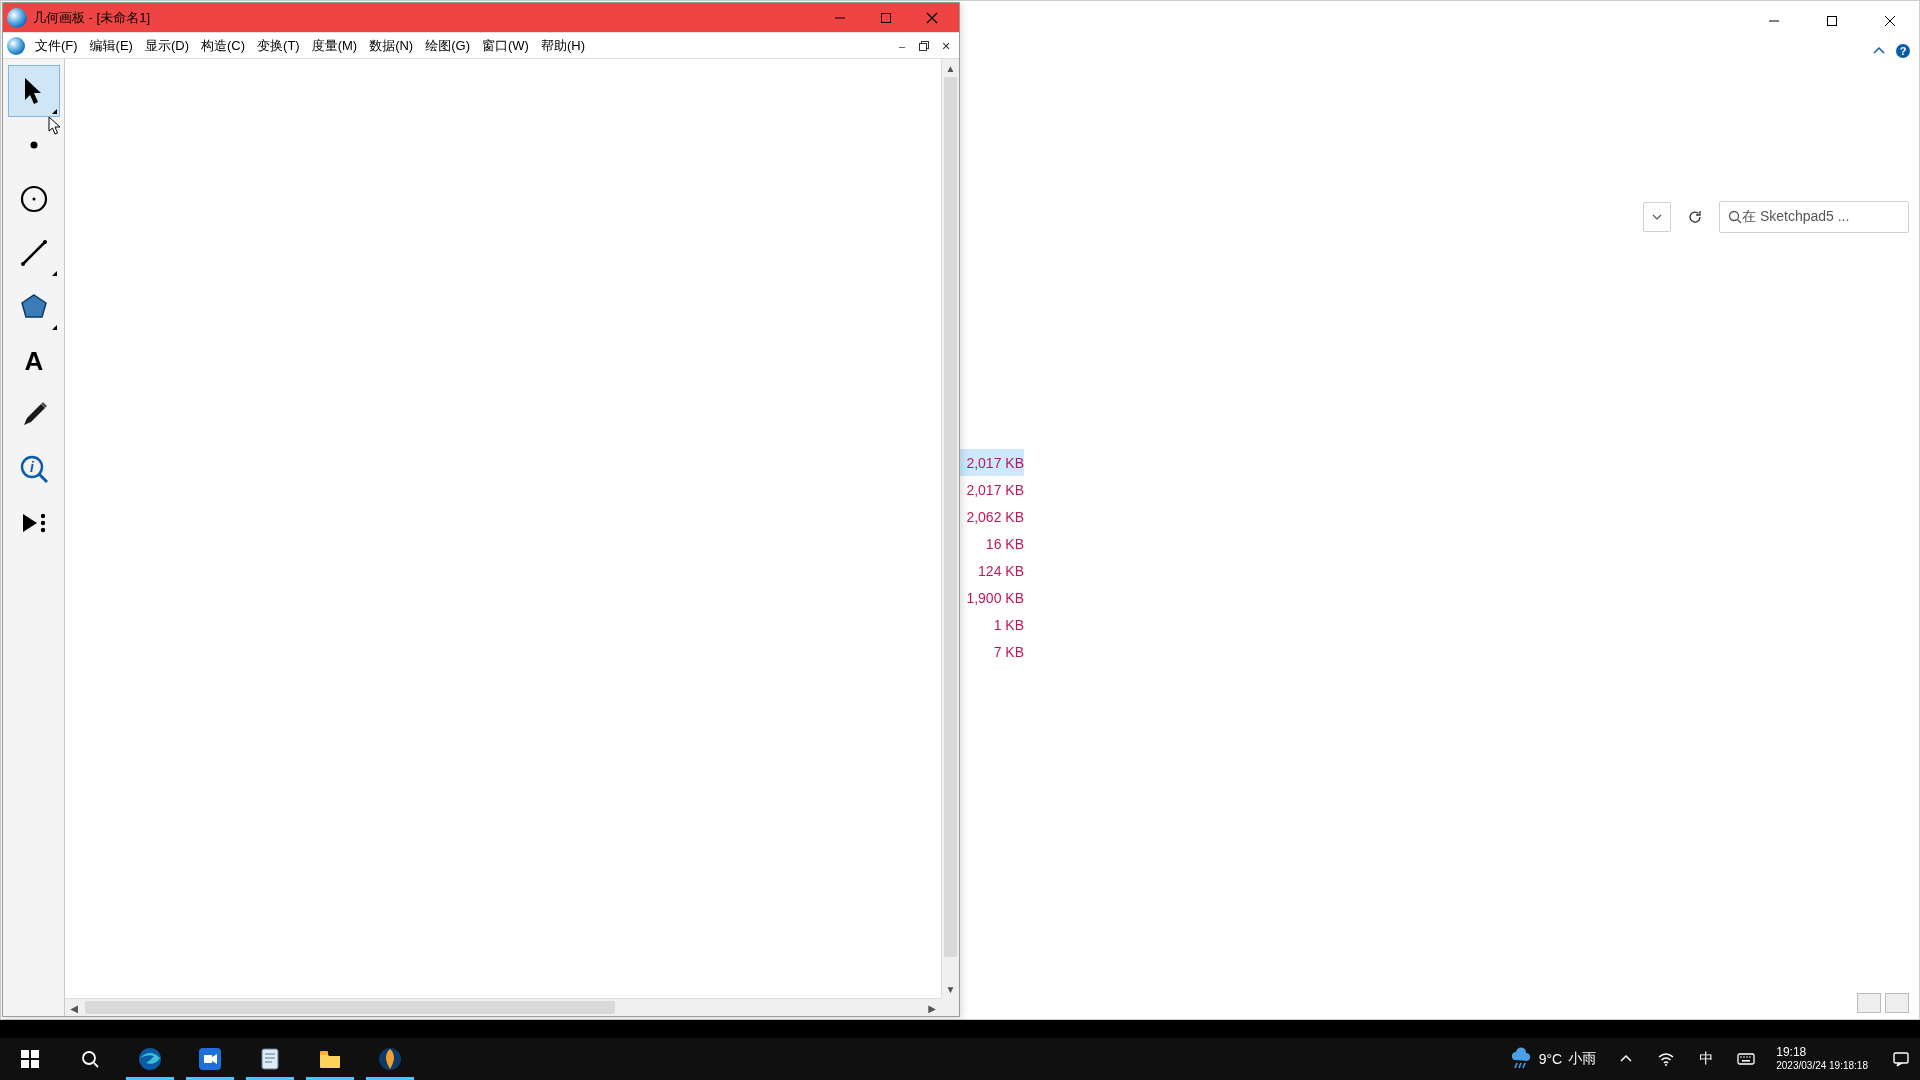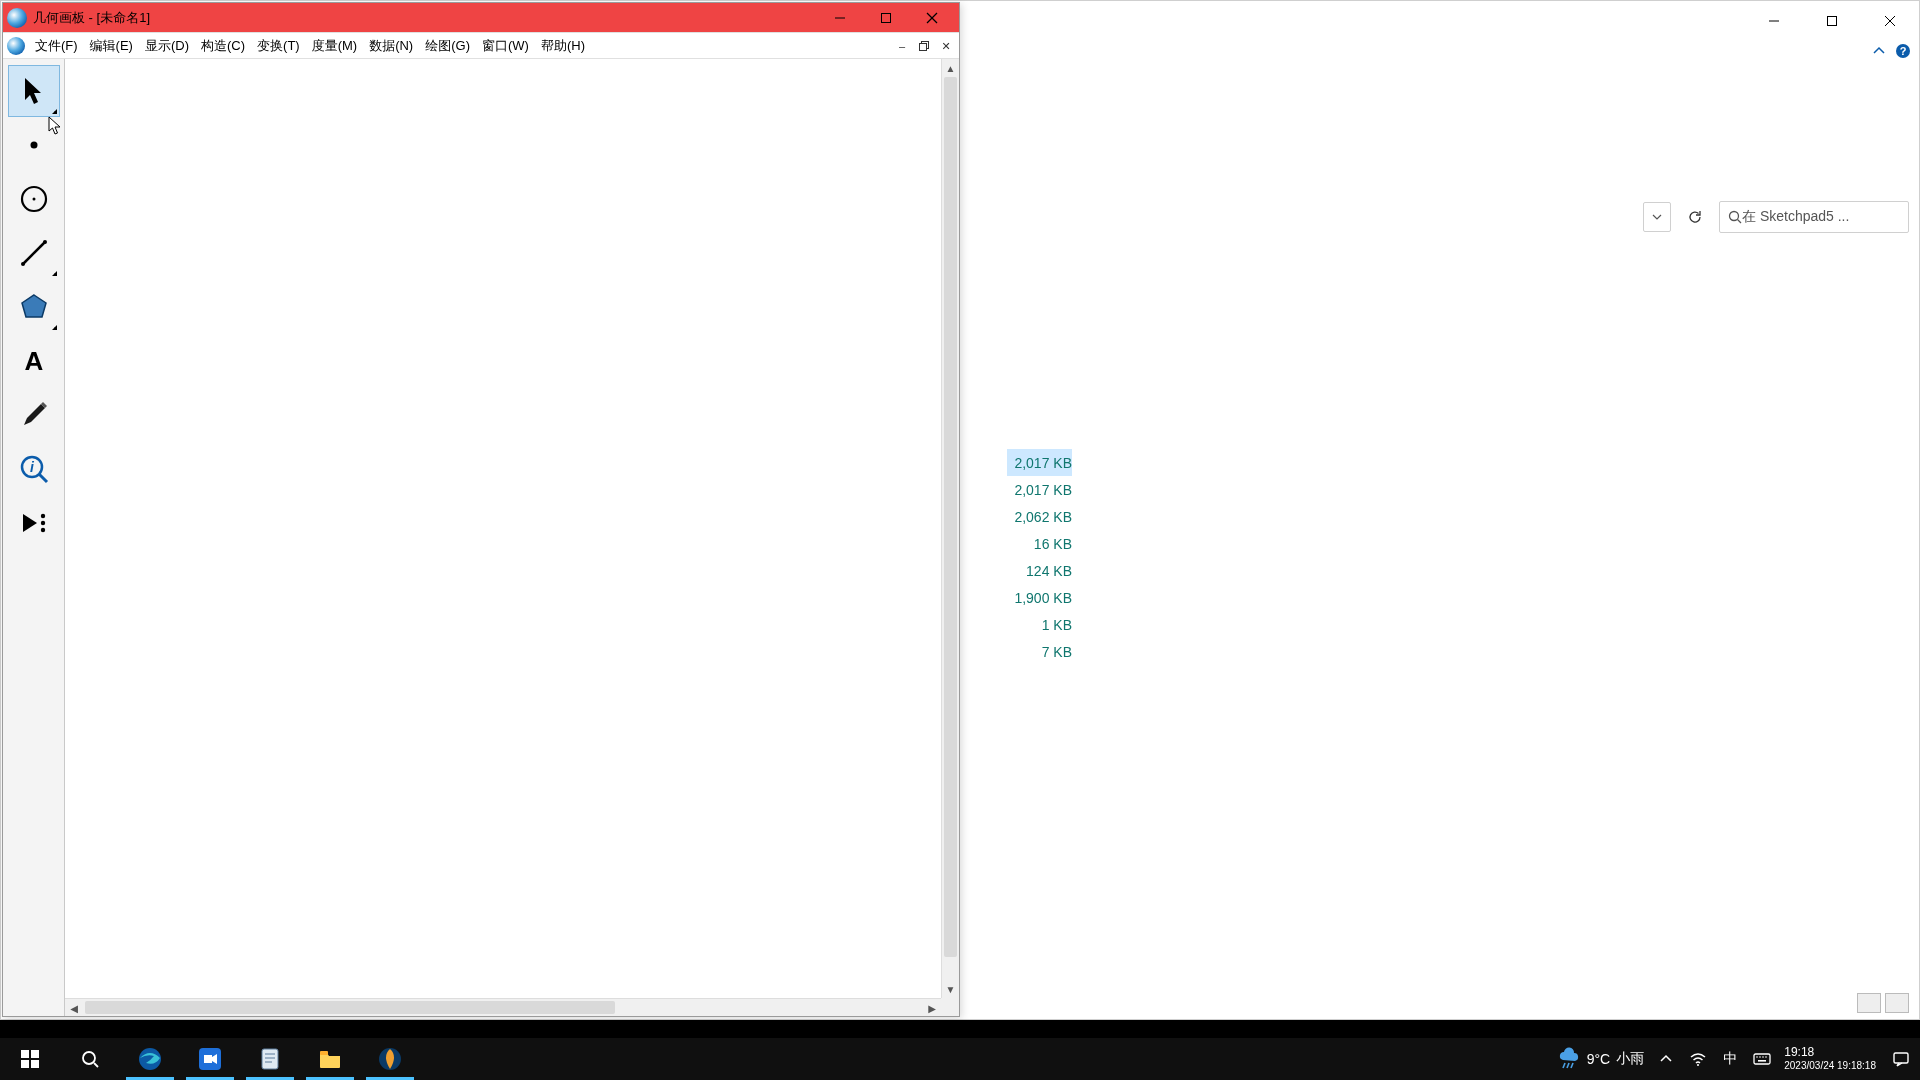--- a/index.html
+++ b/index.html
@@ -7,21 +7,21 @@
 
 
 .bg-window { position: absolute; left: 0; top: 0; width: 1920px; height: 1020px; background: #fff; border: 1px solid #cfcfcf; }
 .bg-titlebar { position: absolute; top: 0; left: 0; right: 0; height: 40px; background: #fff; display: flex; justify-content: flex-end; align-items: center; }
 .bg-win-btn { width: 58px; height: 40px; display: flex; align-items: center; justify-content: center; color: #000; }
 .bg-ribbon { position: absolute; top: 40px; left: 0; right: 0; height: 20px; background: #fff; display: flex; justify-content: flex-end; align-items: center; padding-right: 8px; gap: 10px; color: #0b5cab; }
 .bg-toolbar { position: absolute; top: 198px; right: 10px; height: 36px; display: flex; align-items: center; gap: 8px; }
 .bg-dropdown { width: 28px; height: 30px; border: 1px solid #d0d0d0; border-radius: 2px; display: flex; align-items: center; justify-content: center; }
 .bg-refresh { width: 32px; height: 30px; display: flex; align-items: center; justify-content: center; }
 .bg-search { width: 190px; height: 32px; border: 1px solid #d0d0d0; border-radius: 2px; display: flex; align-items: center; padding: 0 8px; color: #555; font-size: 14px; }
-.bg-files { position: absolute; left: 958px; top: 448px; font-size: 14px; color: #0f766e; margin-left: 48px; }
+.bg-files { position: absolute; left: 958px; top: 448px; font-size: 14px; color: #be185d; }
 .bg-files .row { height: 27px; display: flex; align-items: center; justify-content: flex-end; width: 65px; }
 .bg-files .row.sel { background: #cde8ff; }
 .bg-viewbtns { position: absolute; right: 10px; bottom: 6px; display: flex; gap: 4px; }
 .bg-viewbtn { width: 24px; height: 20px; border: 1px solid #bbb; background: #eee; }
 
 
 .sp-window { position: absolute; left: 2px; top: 2px; width: 958px; height: 1015px; background: #fff; border: 1px solid #9a9a9a; box-shadow: 2px 2px 8px rgba(0,0,0,.15); }
 .sp-titlebar { height: 30px; background: #ef4444; display: flex; align-items: center; padding: 0 4px; border-bottom: 1px solid #e0e0e0; }
 .sp-appicon { width: 20px; height: 20px; border-radius: 50%; background: radial-gradient(circle at 35% 35%, #fff, #4fa8e0 45%, #0b5cab 80%); margin-right: 6px; }
 .sp-title { font-size: 13px; flex: 1; color: #000; }
@@ -52,21 +52,21 @@
 .sp-corner { position: absolute; right: 0; bottom: 0; width: 18px; height: 18px; background: #f0f0f0; }
 
 
 .desktop-edge { position: absolute; left: 0; right: 0; top: 1020px; height: 18px; background: #000; }
 
 
 .taskbar { position: absolute; left: 0; right: 0; bottom: 0; height: 42px; background: #101010; display: flex; align-items: center; color: #fff; }
 .tb-left { display: flex; align-items: center; height: 100%; }
 .tb-btn { width: 60px; height: 42px; display: flex; align-items: center; justify-content: center; position: relative; }
 .tb-btn.active::after { content: ""; position: absolute; left: 6px; right: 6px; bottom: 0; height: 3px; background: #4cc2ff; }
-.tb-right { margin-left: auto; display: flex; align-items: center; height: 100%; padding-right: 6px; gap: 12px; font-size: 12px; }
+.tb-right { margin-left: auto; display: flex; align-items: center; height: 100%; padding-right: 6px; gap: 20px; font-size: 12px; }
 .tb-weather { display: flex; align-items: center; gap: 6px; font-size: 14px; }
 .tb-ico { width: 20px; height: 20px; display: flex; align-items: center; justify-content: center; }
 .tb-clock { line-height: 1.15; font-size: 12px; }
 .tb-notif { width: 26px; height: 26px; display: flex; align-items: center; justify-content: center; }
 
 .cursor { position: absolute; left: 48px; top: 116px; width: 14px; height: 20px; pointer-events: none; z-index: 9999; }
 
 svg { display: block; }
 </style>
 </head>

